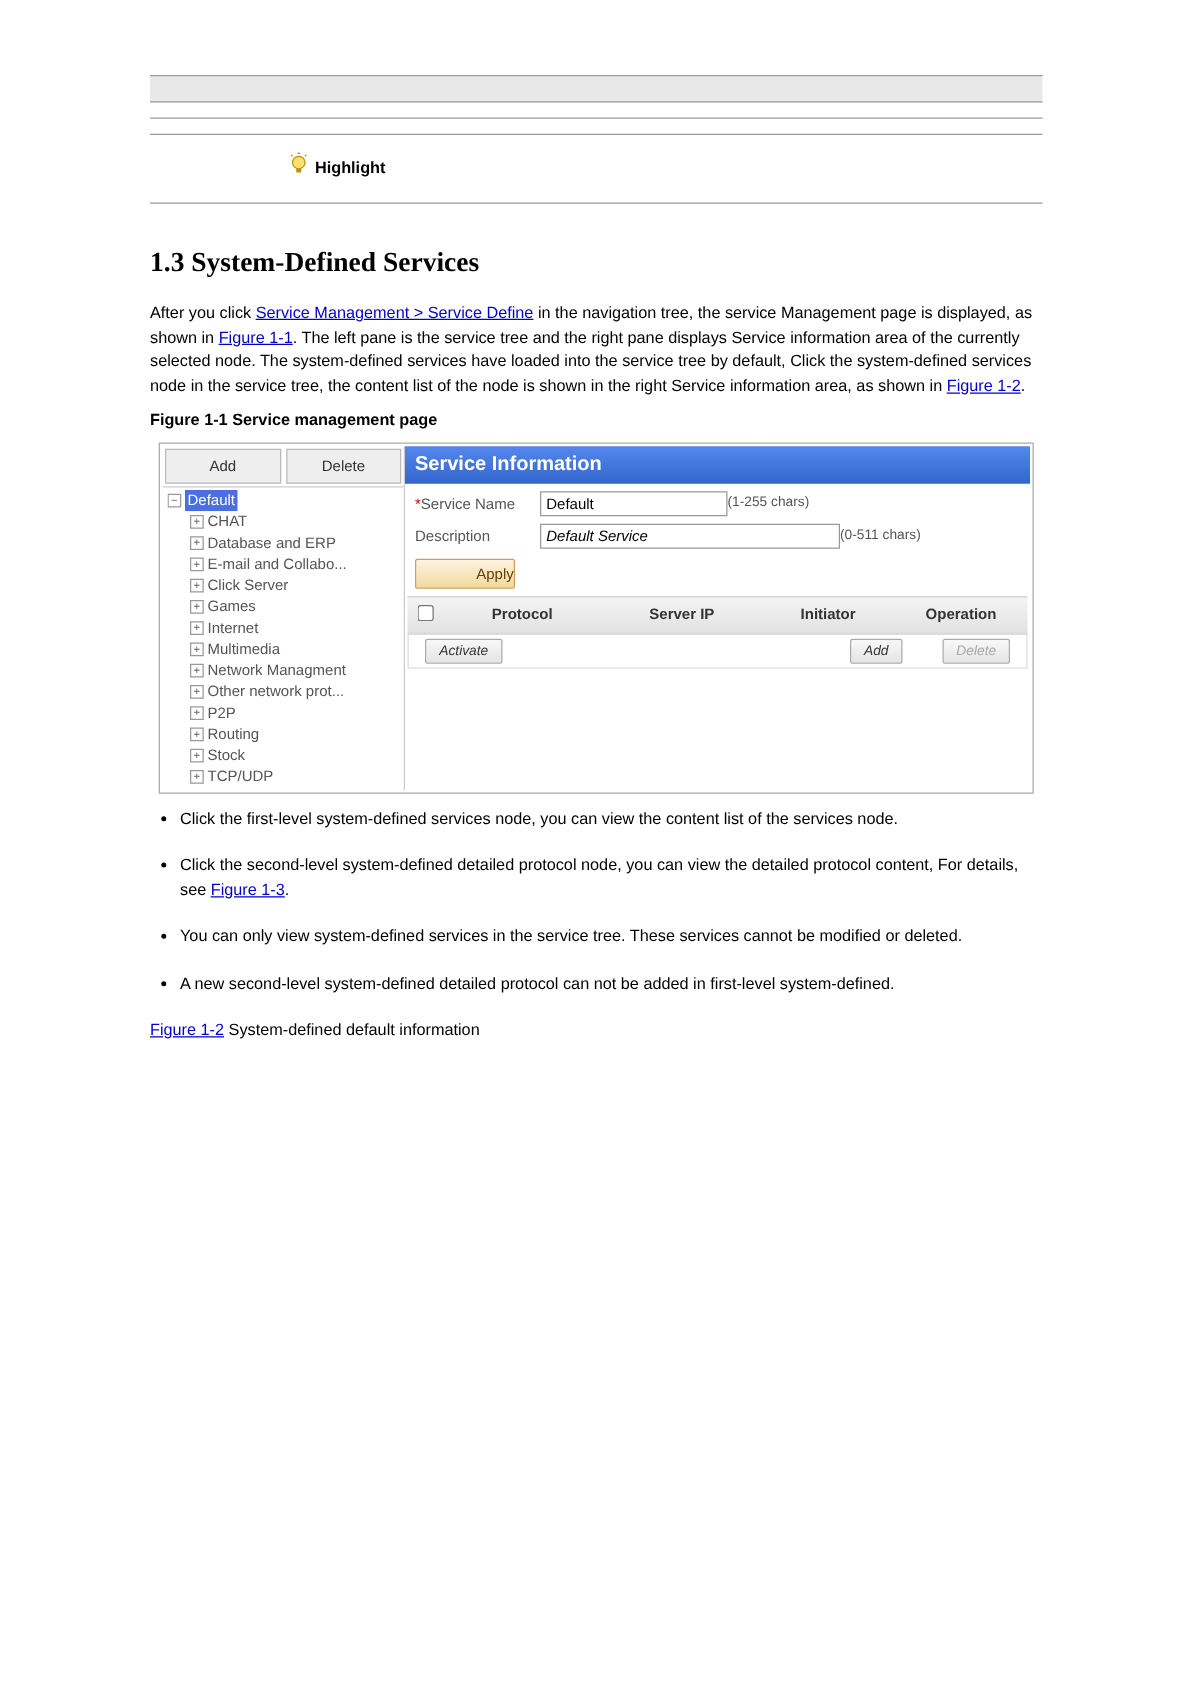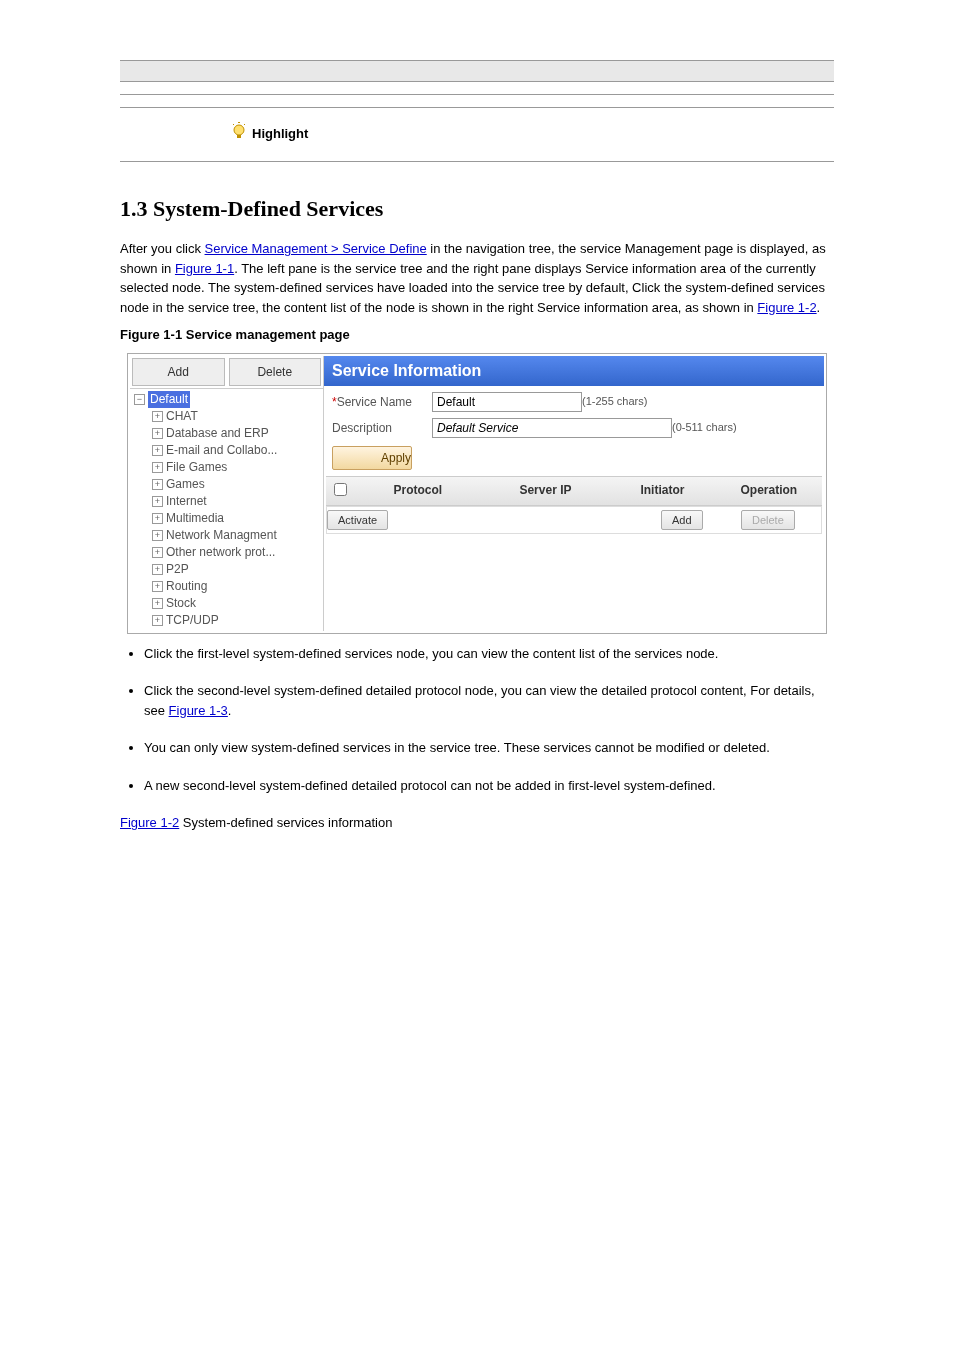--- a/index.html
+++ b/index.html
@@ -141,21 +141,21 @@
     font-size: 11px;
     color: #888;
     border-radius: 2px;
   }
   .small-btn.disabled { color: #aaa; }
   .ops-row {
     display: flex;
     margin: 0 2px 4px 2px;
     border: 1px solid #ddd;
   }
-  .ops-row .ocell { padding: 3px 0; text-align: left; font-size: 11px; }
+  .ops-row .ocell { padding: 3px 0; text-align: center; font-size: 11px; font-style: italic; }
   .ops-row .ocell.a { width: 88px; }
   .ops-row .ocell.sp { flex: 1; }
   .ops-row .ocell.add { width: 80px; }
   .ops-row .ocell.del { width: 80px; }
   .ops-row .obtn {
     display: inline-block;
     border: 1px solid #aaa;
     background: linear-gradient(#f8f8f8,#e4e4e4);
     padding: 1px 10px;
     border-radius: 2px;
@@ -212,21 +212,21 @@
     <div class="fig-left">
       <div class="fig-btnbar">
         <div class="bcell">Add</div>
         <div class="bcell">Delete</div>
       </div>
       <div class="tree">
         <div class="lvl0"><span class="expander">−</span><span class="sel">Default</span></div>
         <div class="lvl1"><span class="expander">+</span><span>CHAT</span></div>
         <div class="lvl1"><span class="expander">+</span><span>Database and ERP</span></div>
         <div class="lvl1"><span class="expander">+</span><span>E-mail and Collabo...</span></div>
-        <div class="lvl1"><span class="expander">+</span><span>File Games</span></div>
+        <div class="lvl1"><span class="expander">+</span><span>Click Server</span></div>
         <div class="lvl1"><span class="expander">+</span><span>Games</span></div>
         <div class="lvl1"><span class="expander">+</span><span>Internet</span></div>
         <div class="lvl1"><span class="expander">+</span><span>Multimedia</span></div>
         <div class="lvl1"><span class="expander">+</span><span>Network Managment</span></div>
         <div class="lvl1"><span class="expander">+</span><span>Other network prot...</span></div>
         <div class="lvl1"><span class="expander">+</span><span>P2P</span></div>
         <div class="lvl1"><span class="expander">+</span><span>Routing</span></div>
         <div class="lvl1"><span class="expander">+</span><span>Stock</span></div>
         <div class="lvl1"><span class="expander">+</span><span>TCP/UDP</span></div>
       </div>
@@ -268,14 +268,14 @@
 <ul class="bullets">
   <li>Click the first-level system-defined services node, you can view the content list of the services node.</li>
   <li>
     <span>Click the second-level system-defined detailed protocol node, you can view the detailed protocol content, For details, see </span><span class="link">Figure 1-3</span><span>.</span>
   </li>
   <li>You can only view system-defined services in the service tree. These services cannot be modified or deleted.</li>
   <li>A new second-level system-defined detailed protocol can not be added in first-level system-defined.</li>
 </ul>
 
 <p class="para">
-  <span class="link">Figure 1-2</span><span> System-defined services information</span>
+  <span class="link">Figure 1-2</span><span> System-defined default information</span>
 </p>
 
 </body></html>

